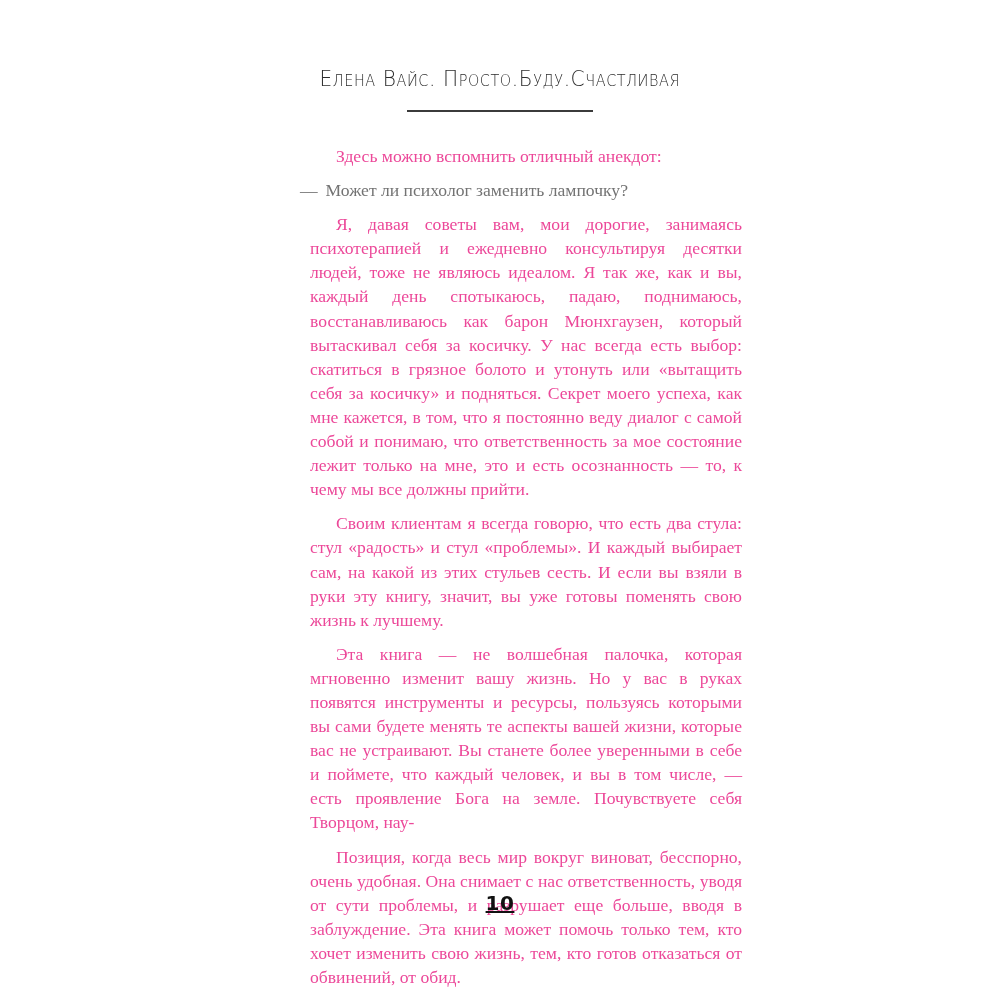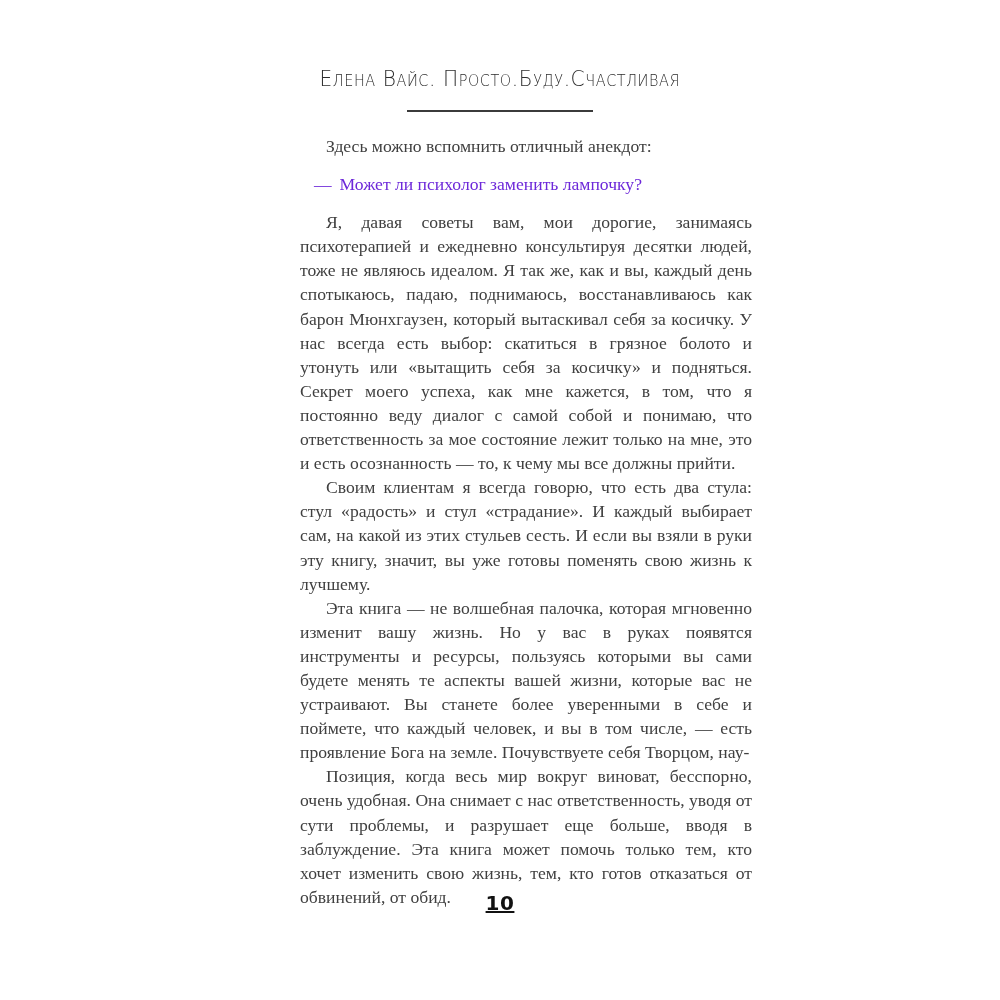--- a/index.html
+++ b/index.html
@@ -61,40 +61,40 @@
 
   
   .text-column {
     position: absolute;
     left: 300px;
     top: 134px;
     width: 452px;
   }
 
   .para {
-    margin: 0;
+    margin: 10px;
     font-size: 17.6px;
     line-height: 24.1px;
     text-align: justify;
     text-justify: inter-word;
-    color: #404040;
+    color: #ec4899;
     hyphens: manual;
     font-family: Liberation Serif, serif;
   }
   .para.indent {
     text-indent: 26px;
   }
 
   .dialogue-line {
-    margin: 14px;
+    margin: 0;
     font-size: 17.6px;
     line-height: 24.1px;
     text-align: left;
     text-indent: 0;
-    color: #6d28d9;
+    color: #737373;
     white-space: nowrap;
   }
   .dash-spacer {
     display: inline-block;
     width: 8px;
   }
 
   
   .folio {
     position: absolute;
@@ -127,21 +127,21 @@
 
     <p class="para indent">Здесь можно вспомнить отличный анекдот:</p>
 
     <p class="dialogue-line">
       <span>—</span><span class="dash-spacer"></span><span>Может ли психолог заменить лампочку?</span>
     </p>
 
 
     <p class="para indent">Я, давая советы вам, мои дорогие, занимаясь психотерапией и ежедневно консультируя десятки людей, тоже не являюсь идеалом. Я так же, как и вы, каждый день спотыкаюсь, падаю, поднимаюсь, восстанавливаюсь как барон Мюнхгаузен, который вытаскивал себя за косичку. У нас всегда есть выбор: скатиться в грязное болото и утонуть или «вытащить себя за косичку» и подняться. Секрет моего успеха, как мне кажется, в том, что я постоянно веду диалог с самой собой и понимаю, что ответственность за мое состояние лежит только на мне, это и есть осознанность — то, к чему мы все должны прийти.</p>
 
-    <p class="para indent">Своим клиентам я всегда говорю, что есть два стула: стул «радость» и стул «страдание». И каждый выбирает сам, на какой из этих стульев сесть. И если вы взяли в руки эту книгу, значит, вы уже готовы поменять свою жизнь к лучшему.</p>
+    <p class="para indent">Своим клиентам я всегда говорю, что есть два стула: стул «радость» и стул «проблемы». И каждый выбирает сам, на какой из этих стульев сесть. И если вы взяли в руки эту книгу, значит, вы уже готовы поменять свою жизнь к лучшему.</p>
 
     <p class="para indent">Эта книга — не волшебная палочка, которая мгновенно изменит вашу жизнь. Но у вас в руках появятся инструменты и ресурсы, пользуясь которыми вы сами будете менять те аспекты вашей жизни, которые вас не устраивают. Вы станете более уверенными в себе и поймете, что каждый человек, и вы в том числе, — есть проявление Бога на земле. Почувствуете себя Творцом, нау-</p>
 
     <p class="para indent">Позиция, когда весь мир вокруг виноват, бесспорно, очень удобная. Она снимает с нас ответственность, уводя от сути проблемы, и разрушает еще больше, вводя в заблуждение. Эта книга может помочь только тем, кто хочет изменить свою жизнь, тем, кто готов отказаться от обвинений, от обид.</p>
 
   </div>
 
   <div class="folio">
     <span class="folio-number">10</span>
   </div>

